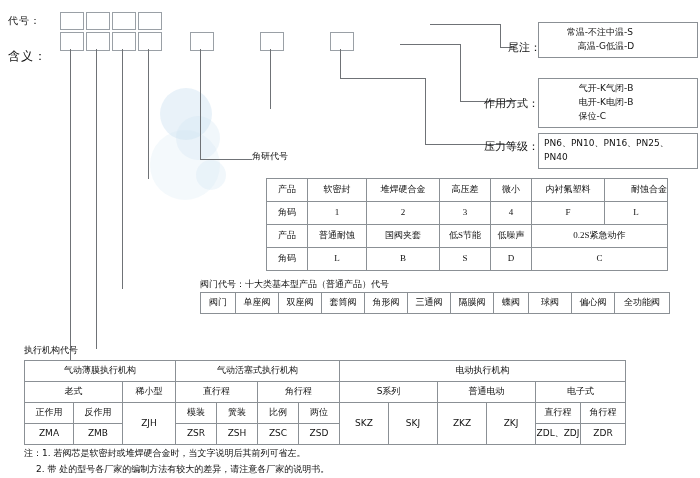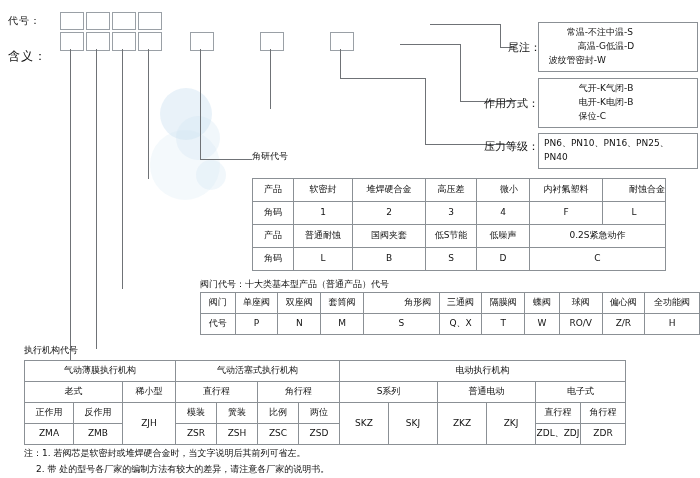--- a/index.html
+++ b/index.html
@@ -125,24 +125,20 @@
 <div class="abs side-label" style="left:508px; top:40px; width:30px;">尾注：</div>
 <div class="abs notebox" style="left:538px; top:22px; width:148px;">
   <div class="row">
       <span>常温-不注</span>
       <span>中温-S</span>
     </div>
   <div class="row">
       <span>高温-G</span>
       <span>低温-D</span>
     </div>
-  <div class="row">
-      <span>波纹管密封-W</span>
-      <span></span>
-    </div>
 </div>
 
 <div class="abs side-label" style="left:484px; top:96px;">作用方式：</div>
 <div class="abs notebox" style="left:538px; top:78px; width:148px;">
   <div class="row">
       <span>气开-K</span>
       <span>气闭-B</span>
     </div>
   <div class="row">
       <span>电开-K</span>
@@ -155,28 +151,28 @@
 </div>
 
 <div class="abs side-label" style="left:484px; top:139px;">压力等级：</div>
 <div class="abs notebox" style="left:538px; top:133px; width:148px; white-space:normal;">
   <span>PN6、PN10、PN16、PN25、PN40</span>
 </div>
 
 <div class="abs" style="left:252px; top:150px; font-size:9px;">角研代号</div>
 <div class="abs hline" style="left:200px; top:159px; width:52px;"></div>
 
-<table class="grid abs" style="left:252px; top:178px;">
+<table class="grid abs" style="left:266px; top:178px;font-family:Liberation Serif, serif;">
   <tbody>
       <tr>
     <td style="width:40px;height:22px;">产品</td>
     <td style="width:58px;">软密封</td>
     <td style="width:72px;">堆焊硬合金</td>
     <td style="width:50px;">高压差</td>
-    <td style="width:40px;padding-left:12px;">微小</td>
+    <td style="width:40px;">微小</td>
     <td style="width:72px;">内衬氟塑料</td>
     <td style="width:62px;text-align:right;">耐蚀合金</td>
   </tr>
   <tr>
     <td style="height:22px;">角码</td>
     <td>1</td>
     <td>2</td>
     <td>3</td>
     <td>4</td>
     <td>F</td>
@@ -203,40 +199,27 @@
 
 <div class="abs" style="left:200px; top:278px; font-size:9px;">阀门代号：十大类基本型产品（普通产品）代号</div>
 
 <table class="grid abs" style="left:200px; top:292px;">
   <tbody>
       <tr>
     <td style="width:34px;height:20px;">阀门</td>
     <td style="width:42px;">单座阀</td>
     <td style="width:42px;">双座阀</td>
     <td style="width:42px;">套筒阀</td>
-    <td style="width:42px;padding-left:33px;">角形阀</td>
+    <td style="width:42px;">角形阀</td>
     <td style="width:42px;">三通阀</td>
     <td style="width:42px;">隔膜阀</td>
     <td style="width:34px;">蝶阀</td>
     <td style="width:42px;">球阀</td>
     <td style="width:42px;font-family:Liberation Serif, serif;">偏心阀</td>
     <td style="width:54px;">全功能阀</td>
-  </tr>
-  <tr>
-    <td style="height:20px;">代号</td>
-    <td>P</td>
-    <td>N</td>
-    <td>M</td>
-    <td>S</td>
-    <td>Q、X</td>
-    <td>T</td>
-    <td>W</td>
-    <td>RO/V</td>
-    <td>Z/R</td>
-    <td>H</td>
   </tr>
 </tbody>
   </table>
 
 <div class="abs" style="left:24px; top:344px; font-size:9px;">执行机构代号</div>
 
 <table class="grid abs" style="left:24px; top:360px;">
 
   <tbody>
       <tr>

